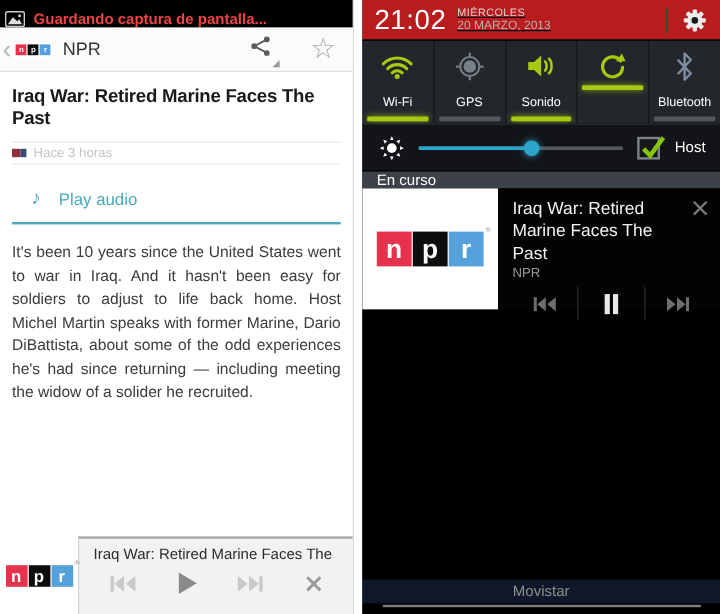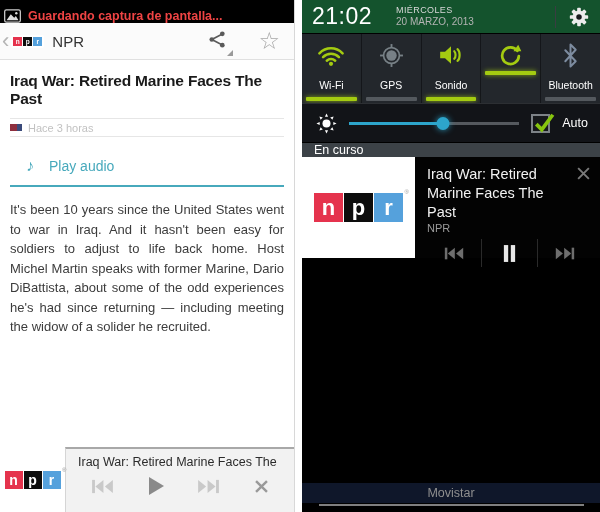--- a/index.html
+++ b/index.html
@@ -42,23 +42,23 @@
   .reg { position:absolute; top:-4px; right:-6px; font-size:6px; color:#999; }
   .mp-body { flex:1; background:#f2f2f2; border-top:2px solid #a8a8a8; border-left:1px solid #d5d5d5; overflow:hidden; }
   .mp-title { font-size:12.5px; color:#2b2b2b; padding:6px 4px 0 12px; white-space:nowrap; overflow:hidden; }
   .mp-controls { display:flex; align-items:center; justify-content:space-around; padding:7px 8px 0; }
 
   
   .gap { width:7px; background:#fff; }
 
   
   .right-panel { width:298px; height:512px; background:#000; display:flex; flex-direction:column; }
-  .r-clock { height:33px; background:#14532d; display:flex; align-items:center; padding:0 10px; flex-shrink:0; }
+  .r-clock { height:33px; background:#b91c1c; display:flex; align-items:center; padding:0 10px; flex-shrink:0; }
   .time { font-size:23px; color:#fff; font-weight:normal; letter-spacing:0.5px; }
-  .date-block { margin-left:24px; line-height:1.1; flex:1; }
+  .date-block { margin-left:9px; line-height:1.1; flex:1;text-decoration:underline; }
   .weekday { font-size:9px; color:#d8d8d8; letter-spacing:0.4px; }
   .date { font-size:10px; color:#b4b4b4; }
   .vdiv { width:1px; height:22px; background:#3a3d42; margin-right:12px; }
 
   .r-tiles { height:70px; background:#23272c; display:flex; flex-shrink:0; border-top:1px solid #000; }
   .tile { flex:1; display:flex; flex-direction:column; align-items:center; border-right:1px solid #14161a; padding-bottom:2px; }
   .tile:last-child { border-right:none; }
   .tile-icon { height:32px; display:flex; align-items:center; justify-content:center; margin-top:5px; }
   .tile-label { flex:1; display:flex; align-items:flex-end; justify-content:center; font-size:10.5px; color:#fff; text-align:center; line-height:11px; margin-bottom:6px; }
   .tile-bar { height:4px; width:calc(100% - 8px); background:#54595e; border-radius:1px; }
@@ -284,21 +284,21 @@
       <div class="slider">
         <div class="track"></div>
         <div class="fill" style="width:55%"></div>
         <div class="thumb" style="left:55%"></div>
       </div>
       <div class="cb">
         <svg width="22" height="22" viewBox="0 0 20 20">
           <polyline points="3,11 8,16 18,2.5" fill="none" stroke="#86c40e" stroke-width="3.4"></polyline>
         </svg>
       </div>
-      <span class="auto-label">Auto</span>
+      <span class="auto-label">Host</span>
     </div>
 
     <div class="r-encurso">En curso</div>
 
     <div class="r-notif">
       <div class="n-logo">
         <span class="npr-boxes">
           <span class="bx bx-n">n</span>
           <span class="bx bx-p">p</span>
           <span class="bx bx-r">r</span>

